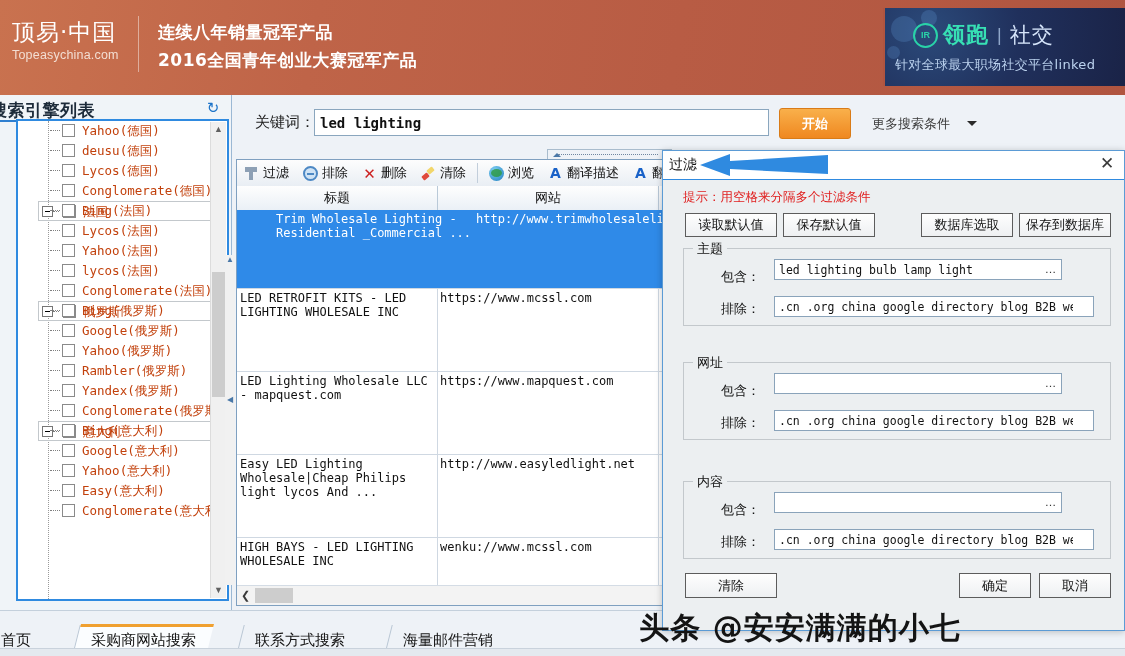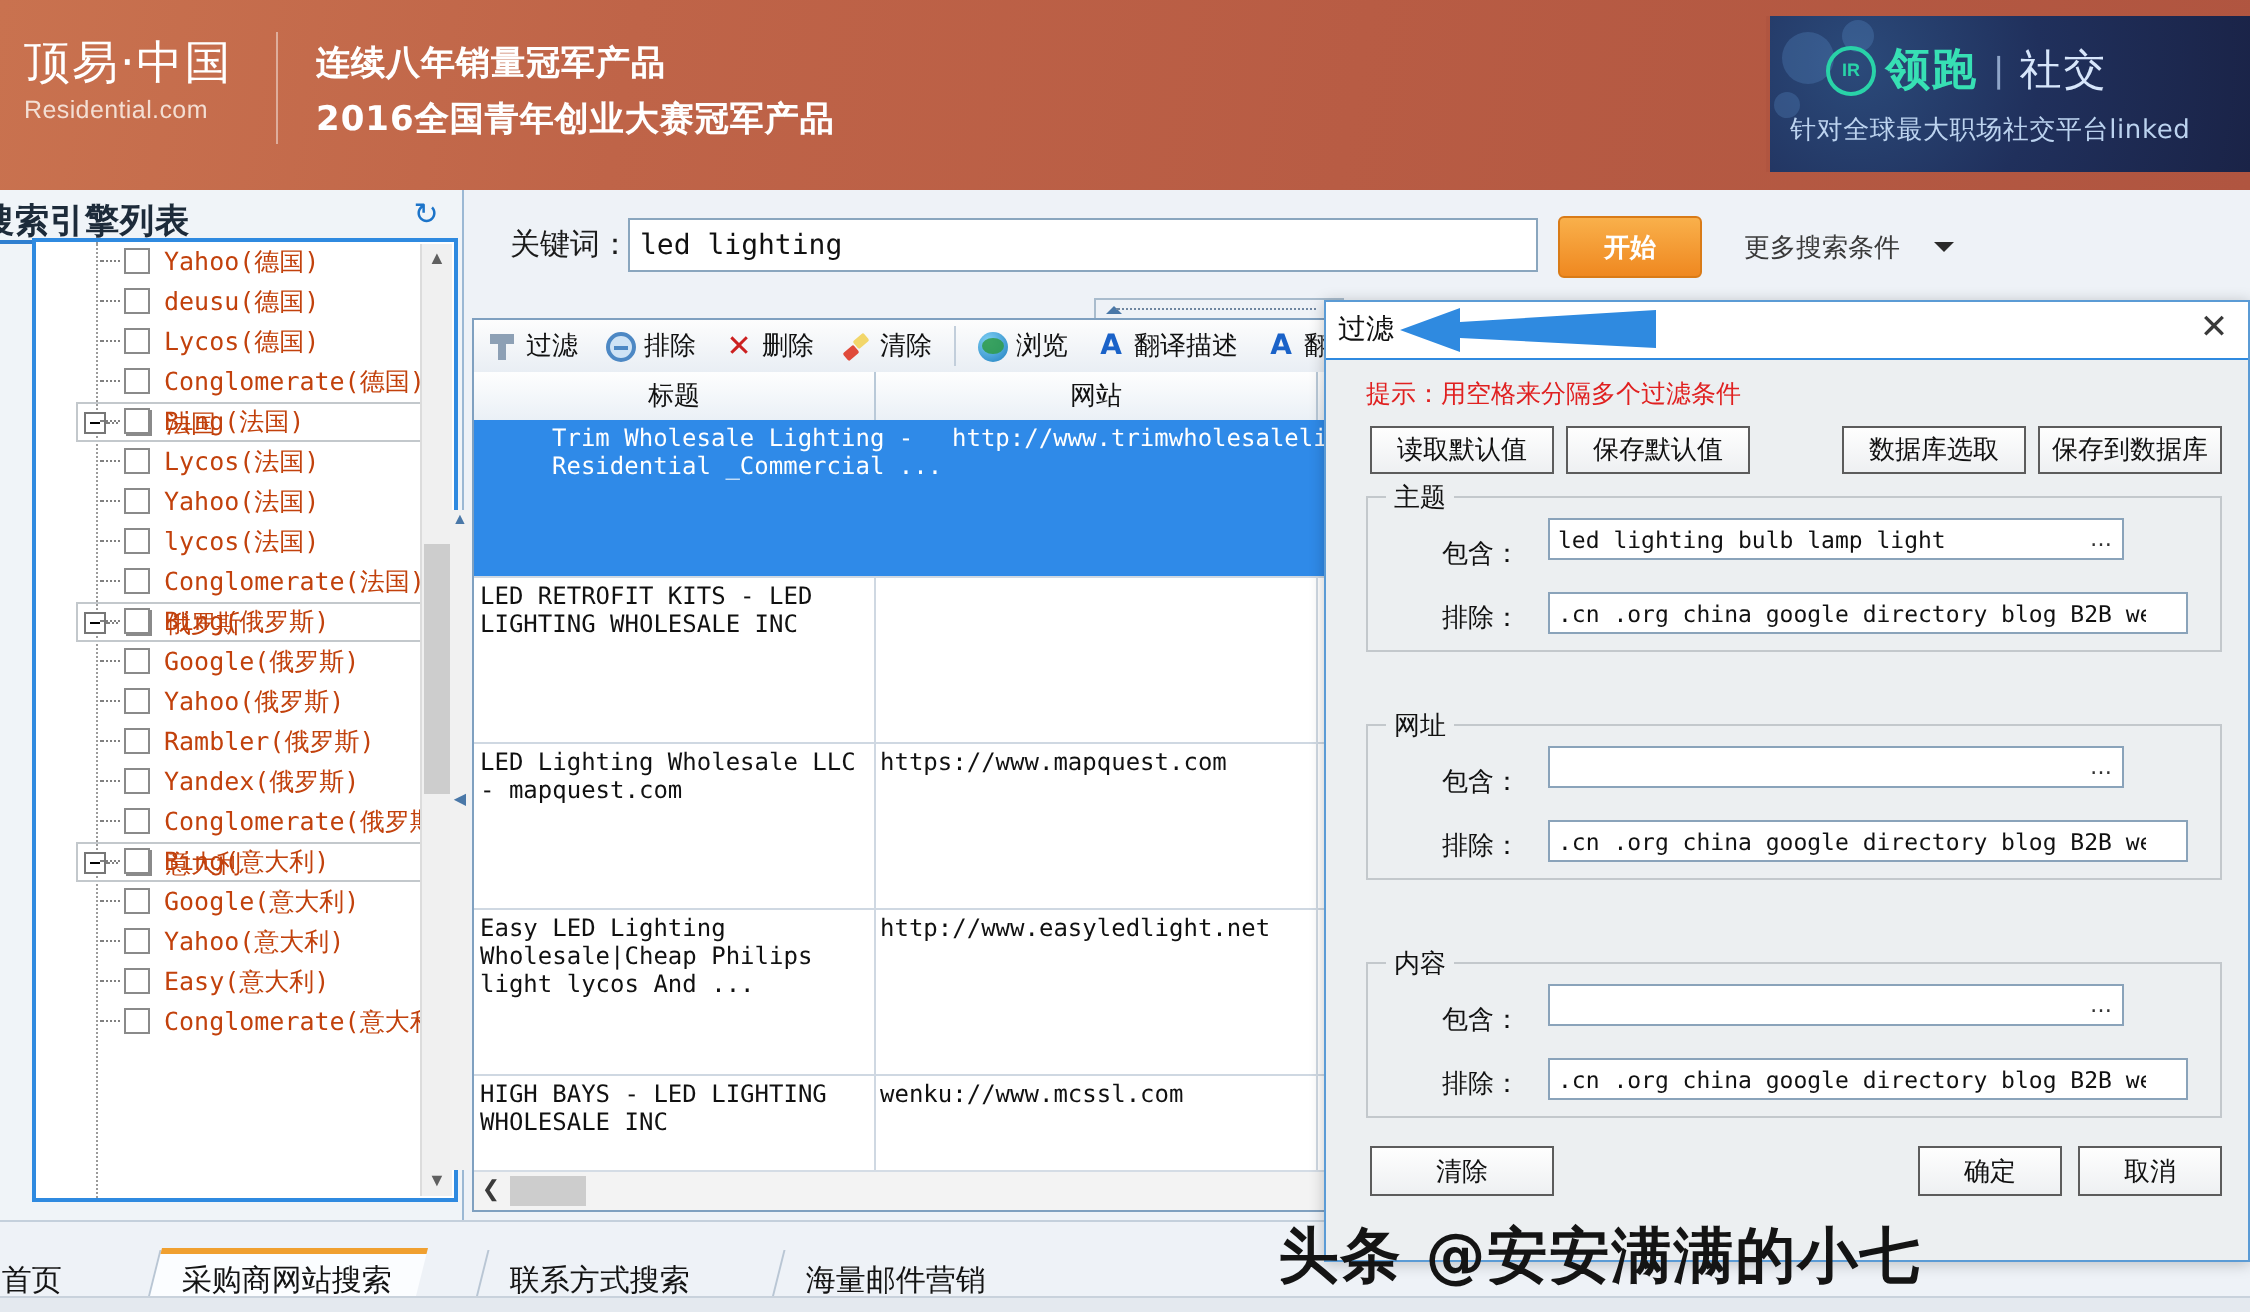--- a/index.html
+++ b/index.html
@@ -113,21 +113,21 @@
   #main{position:absolute;left:232px;top:0;width:893px;height:515px;background:#eef2f7;}
   #kw-bar{position:absolute;left:0;top:0;width:893px;height:57px;background:#eef2f7;}
   #kw-label{
     position:absolute;left:23px;top:18px;font-family:"DejaVu Sans",sans-serif;
     font-size:15px;color:#1b1b1b;white-space:nowrap;
   }
   #kw-input{
     position:absolute;left:82px;top:14px;width:455px;height:27px;
     border:1px solid #8aa6be;background:#fff;box-sizing:border-box;
     font-family:"DejaVu Sans Mono",monospace;font-size:14px;color:#111;
-    padding:3px 5px;outline:none;
+    padding:3px 5px;outline:none;font-weight:bold;
   }
   #start-btn{
     position:absolute;left:547px;top:13px;width:70px;height:29px;
     background:linear-gradient(#f9b04b,#ef8820);border:1px solid #d97b17;border-radius:3px;
     color:#fff;font-family:"DejaVu Sans",sans-serif;font-size:13px;font-weight:bold;
     display:flex;align-items:center;justify-content:center;cursor:pointer;
   }
   #more-cond{
     position:absolute;left:640px;top:20px;font-family:"DejaVu Sans",sans-serif;
     font-size:13px;color:#3a3a3a;white-space:nowrap;cursor:pointer;
@@ -293,21 +293,21 @@
     white-space:nowrap;pointer-events:none;letter-spacing:1px;
   }
   #bottom-strip{position:absolute;left:0;top:648px;width:1125px;height:8px;background:#e4e9ef;border-top:1px solid #c9d2dc;}
 </style>
 </head>
 <body>
 
 <div id="banner">
   <div id="logo-block">
     <div id="logo-cn">顶易·中国</div>
-    <div id="logo-en">Residential.com</div>
+    <div id="logo-en">Topeasychina.com</div>
   </div>
   <div id="logo-divider"></div>
   <div id="banner-lines">
     <div class="bline">连续八年销量冠军产品</div>
     <div class="bline">2016全国青年创业大赛冠军产品</div>
   </div>
   <div id="ad-box">
     <div class="bokeh" style="left:6px;top:8px;width:26px;height:26px;"></div>
     <div class="bokeh" style="left:2px;top:38px;width:13px;height:13px;"></div>
     <div class="bokeh" style="left:36px;top:2px;width:16px;height:16px;"></div>
@@ -516,20 +516,21 @@
       </div>
       <div id="rgrid">
         <div class="vdiv" id="rgrid-vdiv1"></div>
         <div class="vdiv" id="rgrid-vdiv2"></div>
       <div class="rrow sel" style="height: 79px;">
             <div class="rcell c-title">Trim Wholesale Lighting - Residential _Commercial ...</div>
             <div class="rcell c-site">http://www.trimwholesalelighting.com</div>
           </div>
           <div class="rrow" style="height: 83px;">
             <div class="rcell c-title">LED RETROFIT KITS - LED LIGHTING WHOLESALE INC</div>
+            <div class="rcell c-site">https://www.mcssl.com</div>
           </div>
           <div class="rrow" style="height: 83px;">
             <div class="rcell c-title">LED Lighting Wholesale LLC - mapquest.com</div>
             <div class="rcell c-site">https://www.mapquest.com</div>
           </div>
           <div class="rrow" style="height: 83px;">
             <div class="rcell c-title">Easy LED Lighting Wholesale|Cheap Philips light lycos And ...</div>
             <div class="rcell c-site">http://www.easyledlight.net</div>
           </div>
           <div class="rrow" style="height: 60px;">

